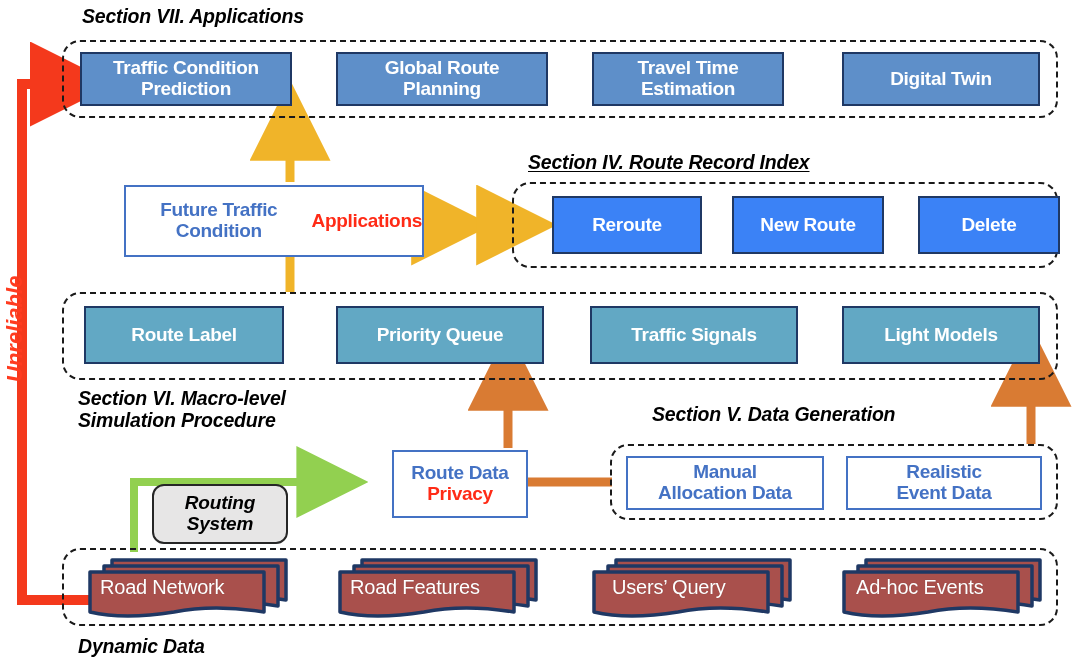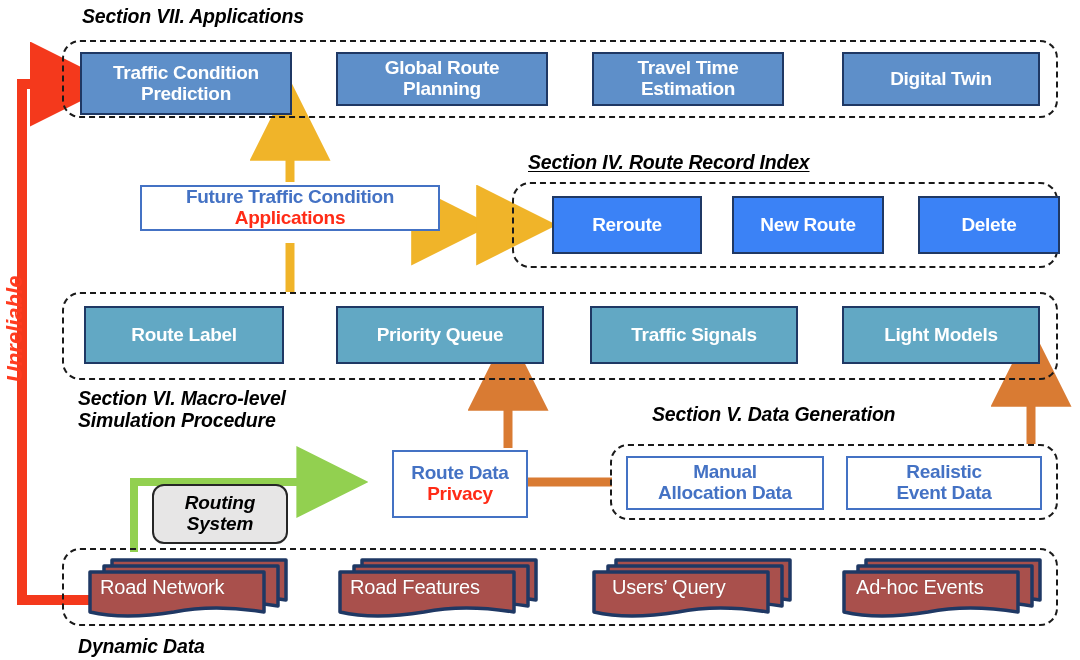--- a/index.html
+++ b/index.html
@@ -127,37 +127,37 @@
 
     <g>
       <path d="M138,600 L22,600 L22,84 L60,84" stroke="#F4391C" stroke-width="10" fill="none" marker-end="url(#ar-r)"></path>
     </g>
   </svg>
 
   <div class="caption" style="left:82px;top:6px;">Section VII. Applications</div>
 
   <div class="group" style="left:62px;top:40px;width:996px;height:78px;"></div>
 
-  <div class="box box-blue" style="left:80px;top:52px;width:212px;height:63px;">
+  <div class="box box-blue" style="left:80px;top:52px;width:212px;height:54px;">
     <span style="white-space:pre-line;">Traffic Condition
 Prediction</span>
   </div>
   <div class="box box-blue" style="left:336px;top:52px;width:212px;height:54px;">
     <span style="white-space:pre-line;">Global Route
 Planning</span>
   </div>
   <div class="box box-blue" style="left:592px;top:52px;width:192px;height:54px;">
     <span style="white-space:pre-line;">Travel Time
 Estimation</span>
   </div>
   <div class="box box-blue" style="left:842px;top:52px;width:198px;height:54px;">
     <span style="white-space:pre-line;">Digital Twin</span>
   </div>
 
-  <div class="box box-white" style="left:140px;top:185px;width:300px;height:46px;flex-direction:column;">
+  <div class="box box-white" style="left:124px;top:185px;width:300px;height:72px;flex-direction:row;">
     <span>Future Traffic Condition</span>
     <span class="warn">Applications</span>
   </div>
 
   <div class="caption ul" style="left:528px;top:152px;">Section IV. Route Record Index</div>
 
   <div class="group" style="left:512px;top:182px;width:546px;height:86px;"></div>
 
   <div class="box box-orange" style="left:532px;top:196px;width:150px;height:58px;">
     <span>Reroute</span>

